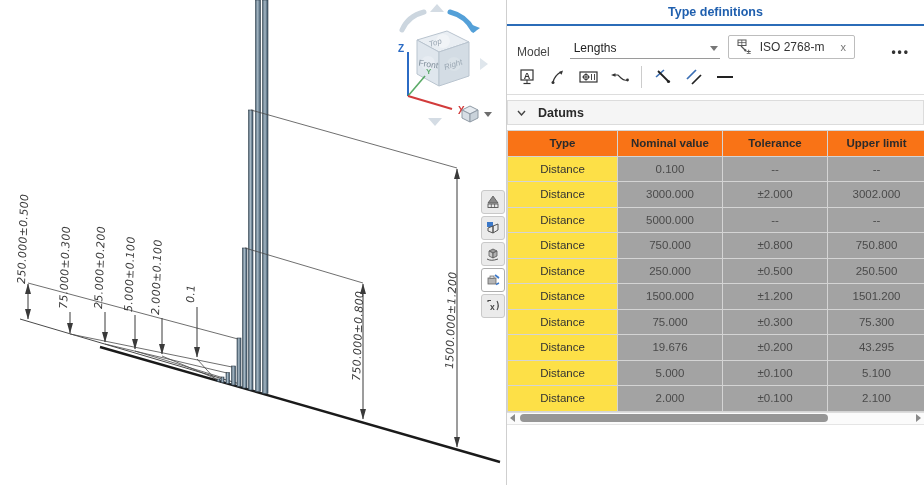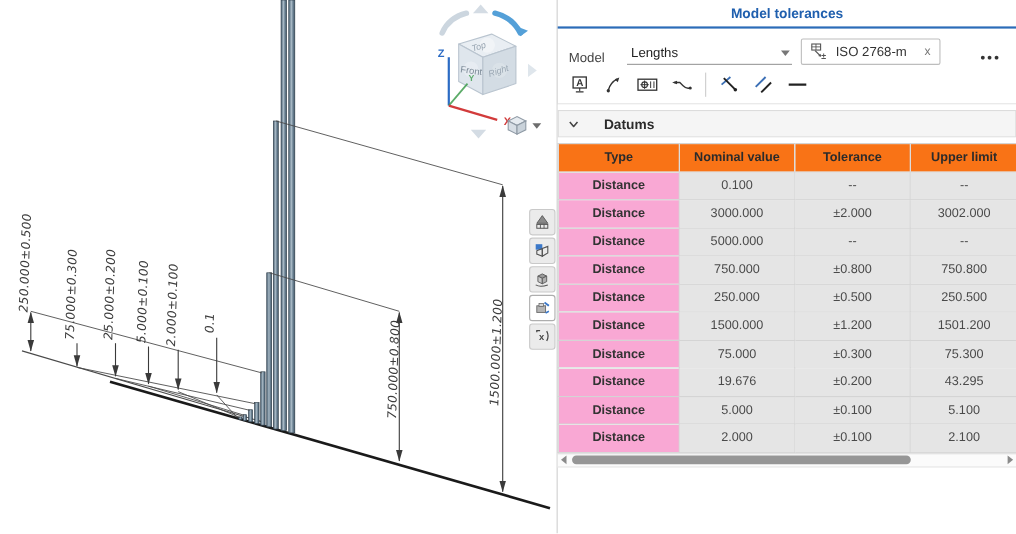--- a/index.html
+++ b/index.html
@@ -35,31 +35,31 @@
               background:#fff; height:24px; padding:0 8px; min-width:112px; }
   #std-chip .chip-close { color:#777; font-size:11px; margin-left:auto; padding-left:10px; cursor:pointer; }
   #overflow { margin-left:auto; font-weight:bold; letter-spacing:2px; color:#333; cursor:pointer; padding-right:4px; }
 
   #tool-row { height:36px; display:flex; align-items:center; gap:7px; padding:0 8px;
               border-bottom:1px solid #ddd; }
   .tool-btn { width:24px; height:24px; display:flex; align-items:center; justify-content:center; cursor:pointer; }
   .tool-sep { width:1px; height:22px; background:#ccc; margin:0 2px; }
 
   .section-head { background:#f5f5f5; border:1px solid #dcdcdc; height:25px; display:flex; align-items:center;
-                  gap:23px; padding:0 9px; font-weight:600; font-size:12.5px; color:#2b2b2b; cursor:pointer; }
+                  gap:12px; padding:0 9px; font-weight:600; font-size:12.5px; color:#2b2b2b; cursor:pointer; }
   .section-gap { height:5px; background:#fff; }
   .chev { width:9px; height:6px; flex:0 0 auto; }
 
   
   #char-table { width:100%; border-collapse:collapse; table-layout:fixed; }
   #char-table th, #char-table td { border:1px solid #d4d4d4; height:25.5px; text-align:center;
                   font-size:11.5px; overflow:hidden; white-space:nowrap; }
   #char-table th { background:#f97316; font-weight:bold; color:#2b2b2b; }
-  #char-table td.c-type { background:#f9a8d4; font-weight:bold; color:#333; }
-  #char-table td.c-val { background:#e5e5e5; color:#4a4a4a; }
+  #char-table td.c-type { background:#fde047; font-weight:normal; color:#333; }
+  #char-table td.c-val { background:#a3a3a3; color:#4a4a4a; }
 
   
   #hscroll { height:13px; border-top:1px solid #ddd; border-bottom:1px solid #e5e5e5; background:#fbfbfb;
              position:relative; display:flex; align-items:center; }
   .sb-arrow { width:0; height:0; border-top:4px solid transparent; border-bottom:4px solid transparent; }
   .sb-left  { border-right:5px solid #8a8a8a; margin-left:3px; }
   .sb-right { border-left:5px solid #8a8a8a; position:absolute; right:3px; }
   #sb-thumb { position:absolute; left:13px; width:308px; height:8px; background:#969696; border-radius:4px; }
 
   #default-tol { margin-top:2px; }
@@ -206,21 +206,21 @@
           <path d="M3,4 L3,2.5 L6,2.5" fill="none" stroke="#444" stroke-width="1.1"></path>
           <text x="5" y="11.5" font-size="8.5" font-weight="bold" fill="#444" font-family="Liberation Sans,sans-serif">x</text>
           <path d="M12,3 Q14.5,7.5 12,12" fill="none" stroke="#444" stroke-width="1.1"></path>
         </svg>
       </div>
     </div>
   </div>
 
   <div id="panel">
 
-    <div id="panel-title">Model tolerances</div>
+    <div id="panel-title">Type definitions</div>
 
     <div id="model-row">
       <span id="model-label">Model</span>
       <div id="model-select">
         <span>Lengths</span>
         <span class="caret"></span>
       </div>
       <div id="std-chip">
         <svg width="17" height="16">
           <rect x="1" y="1" width="8" height="5.5" fill="none" stroke="#555" stroke-width="1"></rect>

